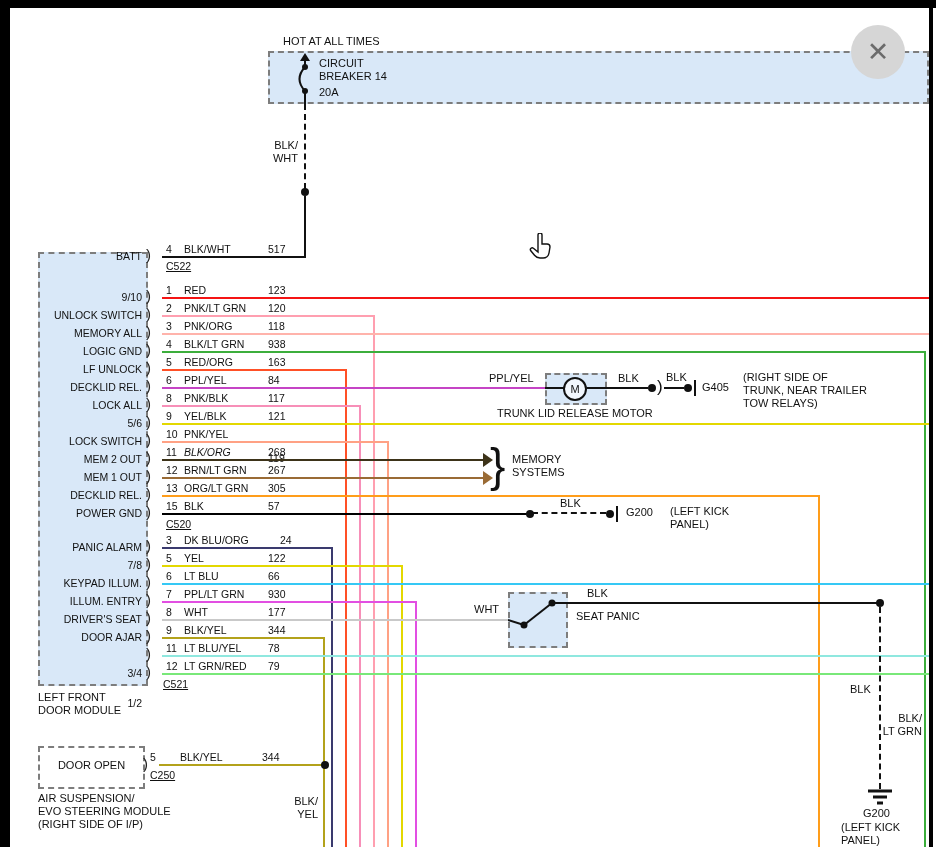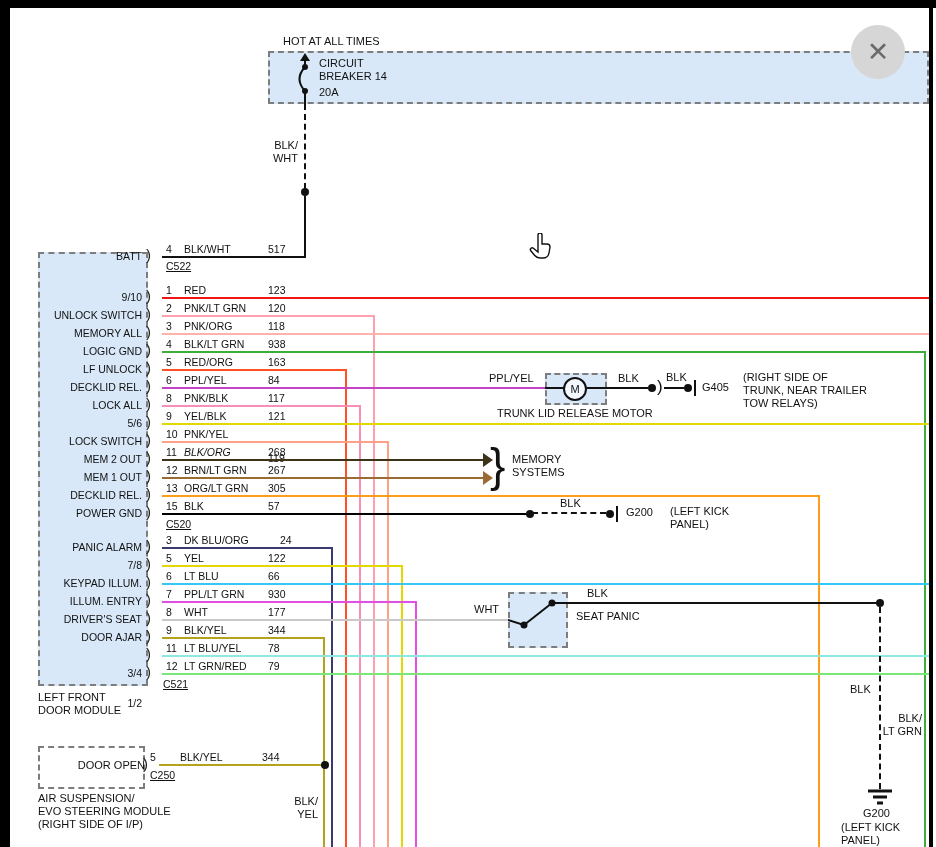--- a/index.html
+++ b/index.html
@@ -267,21 +267,21 @@
       <line x1="11" y1="15" x2="17" y2="15" stroke="#111" stroke-width="3"></line>
     </svg>
   </div>
   <div class="lbl" style="left:863px;top:807px">G200</div>
   <div class="pre" style="left:841px;top:821px">(LEFT KICK
 PANEL)</div>
 
   <div class="pre rt" style="left:876px;top:712px;width:46px">BLK/
 LT GRN</div>
 
-  <div class="lbl" style="left:38px;top:759px;width:107px;text-align:right">DOOR OPEN</div>
+  <div class="lbl" style="left:38px;top:759px;width:107px;text-align:center">DOOR OPEN</div>
   <div class="bracket" style="left:143px;top:755px">)</div>
   <div class="rowtext" style="left:150px;top:751px">5</div>
   <div class="rowtext" style="left:180px;top:751px">BLK/YEL</div>
   <div class="rowtext" style="left:262px;top:751px">344</div>
   <div class="wline" style="left: 159px; top: 764px; width: 166px; background: rgb(179, 162, 27);"></div>
   <div class="dot" style="left:321px;top:761px"></div>
   <div class="conn" style="left:150px;top:769px">C250</div>
   <div class="pre" style="left:38px;top:792px">AIR SUSPENSION/
 EVO STEERING MODULE
 (RIGHT SIDE OF I/P)</div>

